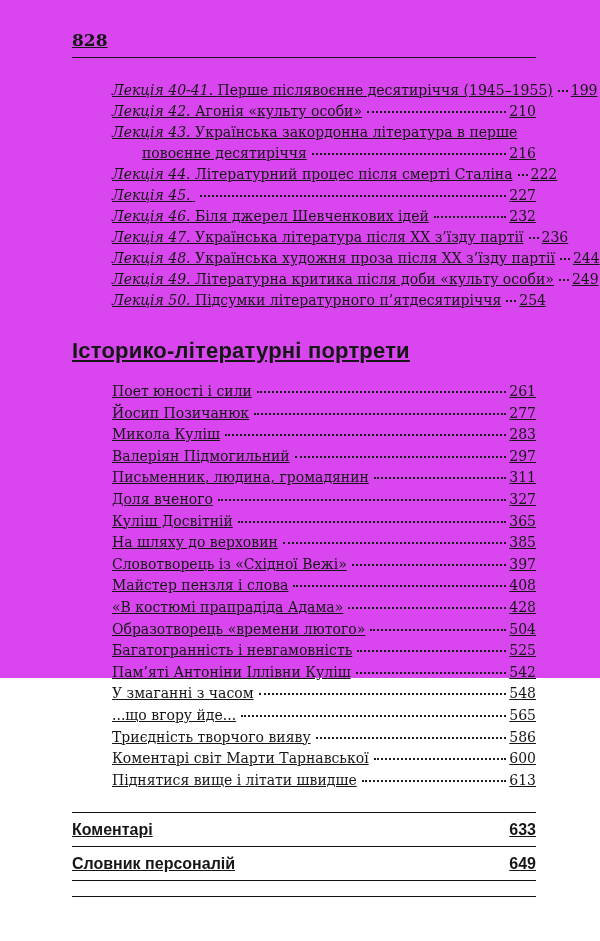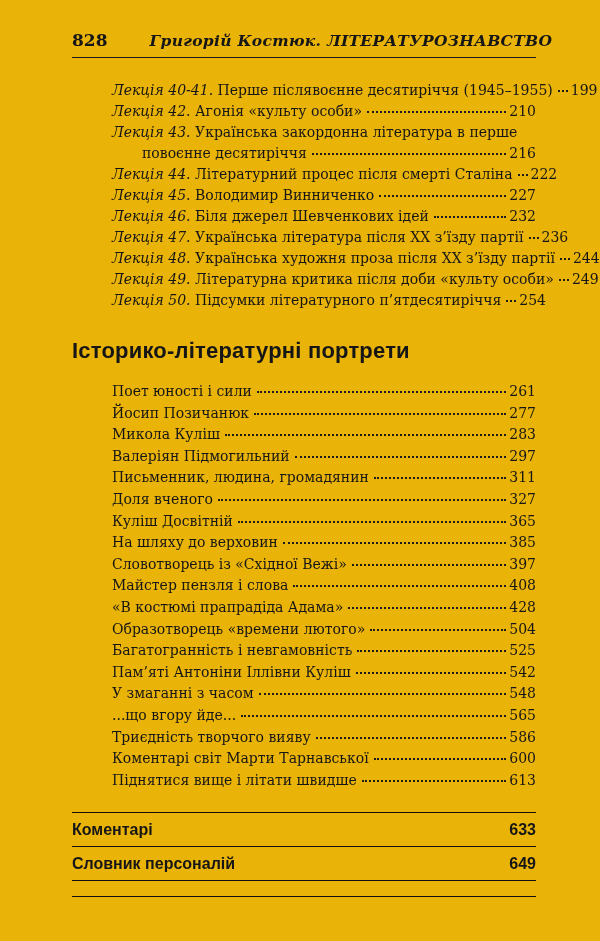--- a/index.html
+++ b/index.html
@@ -5,23 +5,24 @@
   * { box-sizing: border-box; }
   html, body { margin: 0; padding: 0; }
   body {
     width: 600px; height: 941px;
     background: #ffffff;
     font-family: "DejaVu Serif", serif;
     color: #161616;
     overflow: hidden;
   }
   .page {
-    width: 600px; height: 941px;
-    background: #eab308;
+    width: 600px; height: 678px;
+    background: #d946ef;
     padding: 30px 64px 0 72px;
+    text-decoration: underline;
   }
   
   .header {
     display: flex;
     align-items: baseline;
     border-bottom: 1.5px solid #1a1a1a;
     padding-bottom: 7px;
   }
   .page-num {
     font-weight: bold;
@@ -79,21 +80,20 @@
     border-top: 1.5px solid #111;
   }
 </style>
 </head>
 <body>
 
 <div class="page">
 
   <div class="header">
     <span class="page-num">828</span>
-    <span class="running-title">Григорій Костюк. ЛІТЕРАТУРОЗНАВСТВО</span>
   </div>
 
   <div class="toc lectures-list">
       <div class="toc-row">
         <span class="lect-label">Лекція 40-41. </span>
         <span class="entry-title">Перше післявоєнне десятиріччя (1945–1955)</span>
         <span class="leader"></span>
         <span class="page-ref">199</span>
       </div>
       <div class="toc-row">
@@ -112,21 +112,20 @@
         <span class="page-ref">216</span>
       </div>
       <div class="toc-row">
         <span class="lect-label">Лекція 44. </span>
         <span class="entry-title">Літературний процес після смерті Сталіна</span>
         <span class="leader"></span>
         <span class="page-ref">222</span>
       </div>
       <div class="toc-row">
         <span class="lect-label">Лекція 45. </span>
-        <span class="entry-title">Володимир Винниченко</span>
         <span class="leader"></span>
         <span class="page-ref">227</span>
       </div>
       <div class="toc-row">
         <span class="lect-label">Лекція 46. </span>
         <span class="entry-title">Біля джерел Шевченкових ідей</span>
         <span class="leader"></span>
         <span class="page-ref">232</span>
       </div>
       <div class="toc-row">

